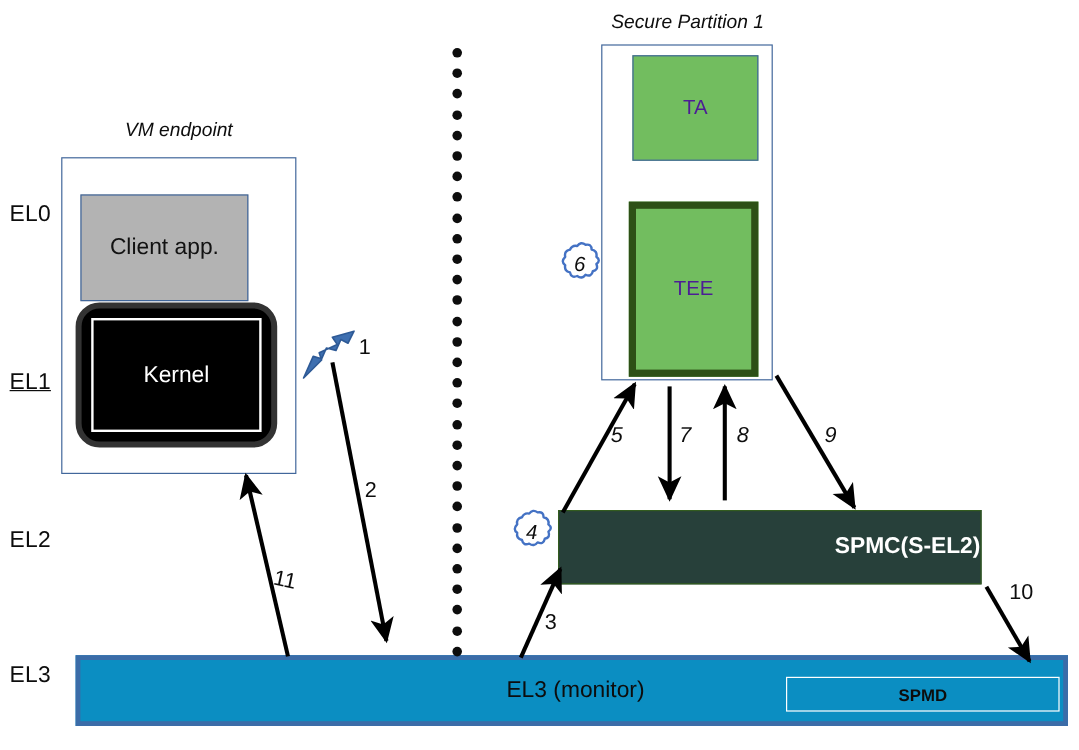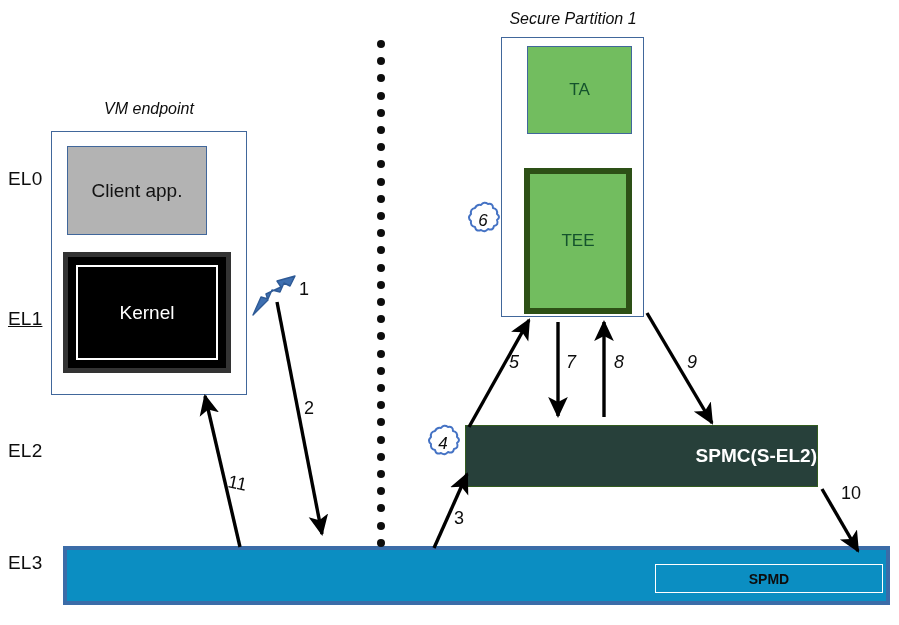--- a/index.html
+++ b/index.html
@@ -47,20 +47,21 @@
   
   .client-app {
     background: #b3b3b3;
     border: 1.3px solid #41679b;
     box-sizing: border-box;
     display: flex;
     align-items: center;
     justify-content: center;
     font-size: 19px;
     color: #121212;
+    margin-top: 16px;
   }
 
   
   .kernel-outer {
     background: #000000;
     border: 5px solid #333333;
     box-sizing: border-box;
     padding: 8px;
   }
   .kernel-inner {
@@ -76,21 +77,21 @@
   }
 
   
   .green-box {
     background: #72bd5f;
     box-sizing: border-box;
     display: flex;
     align-items: center;
     justify-content: center;
     font-size: 17px;
-    color: #14532d;
+    color: #4c1d95;
   }
   .green-thin { border: 1.3px solid #41679b; }
   .green-thick { border: 6px solid #2d5016; }
 
   
   .spmc {
     background: #27403a;
     border: 1.5px solid #335c1f;
     box-sizing: border-box;
     display: flex;
@@ -184,21 +185,21 @@
   <div class="abs el-label" style="left:8px; top:552px;">EL3</div>
 
   <div class="abs section-title" style="left:60px; top:100px; width:178px;">VM endpoint</div>
 
   <div class="abs container-box" style="left:51px; top:131px; width:196px; height:264px;"></div>
 
   <div class="abs client-app" style="left:67px; top:146px; width:140px; height:89px;">
     <span>Client app.</span>
   </div>
 
-  <div class="abs kernel-outer" style="left:63px; top:252px; width:168px; height:121px;">
+  <div class="abs kernel-outer" style="left:63px; top:252px; width:168px; height:121px;border-radius:20px;">
     <div class="kernel-inner">
       <span>Kernel</span>
     </div>
   </div>
 
   <div class="abs section-title" style="left:490px; top:10px; width:166px;">Secure Partition 1</div>
 
   <div class="abs container-box" style="left:501px; top:37px; width:143px; height:280px;"></div>
 
   <div class="abs green-box green-thin" style="left:527px; top:46px; width:105px; height:88px;">
@@ -207,20 +208,21 @@
 
   <div class="abs green-box green-thick" style="left:524px; top:168px; width:108px; height:146px;">
     <span>TEE</span>
   </div>
 
   <div class="abs spmc" style="left:465px; top:425px; width:353px; height:62px;">
     <span>SPMC(S-EL2)</span>
   </div>
 
   <div class="abs el3-bar" style="left:63px; top:546px; width:827px; height:59px;">
+    <div class="el3-bar-label">EL3 (monitor)</div>
     <div class="spmd-box">
       <span>SPMD</span>
     </div>
   </div>
 
   <div class="abs dotted-col" id="dotted-col" style="left:377px; top:40px; height:500px;">
       <div class="dot" style="top: 0px;"></div>
       <div class="dot" style="top: 17.2px;"></div>
       <div class="dot" style="top: 34.4px;"></div>
       <div class="dot" style="top: 51.6px;"></div>

